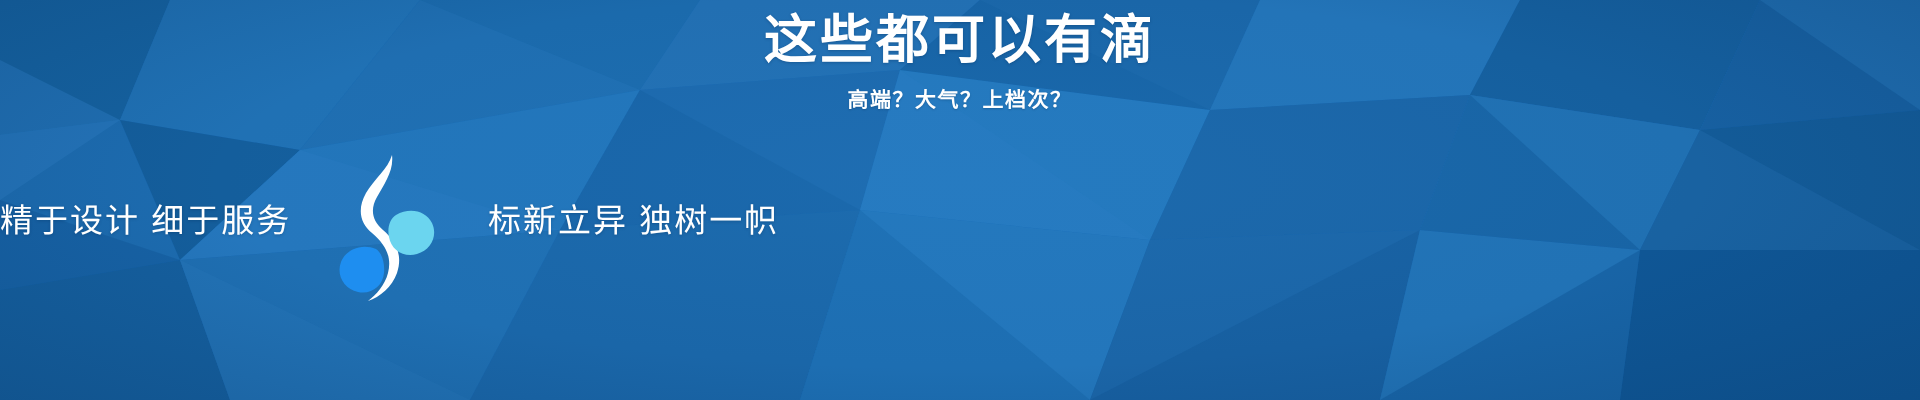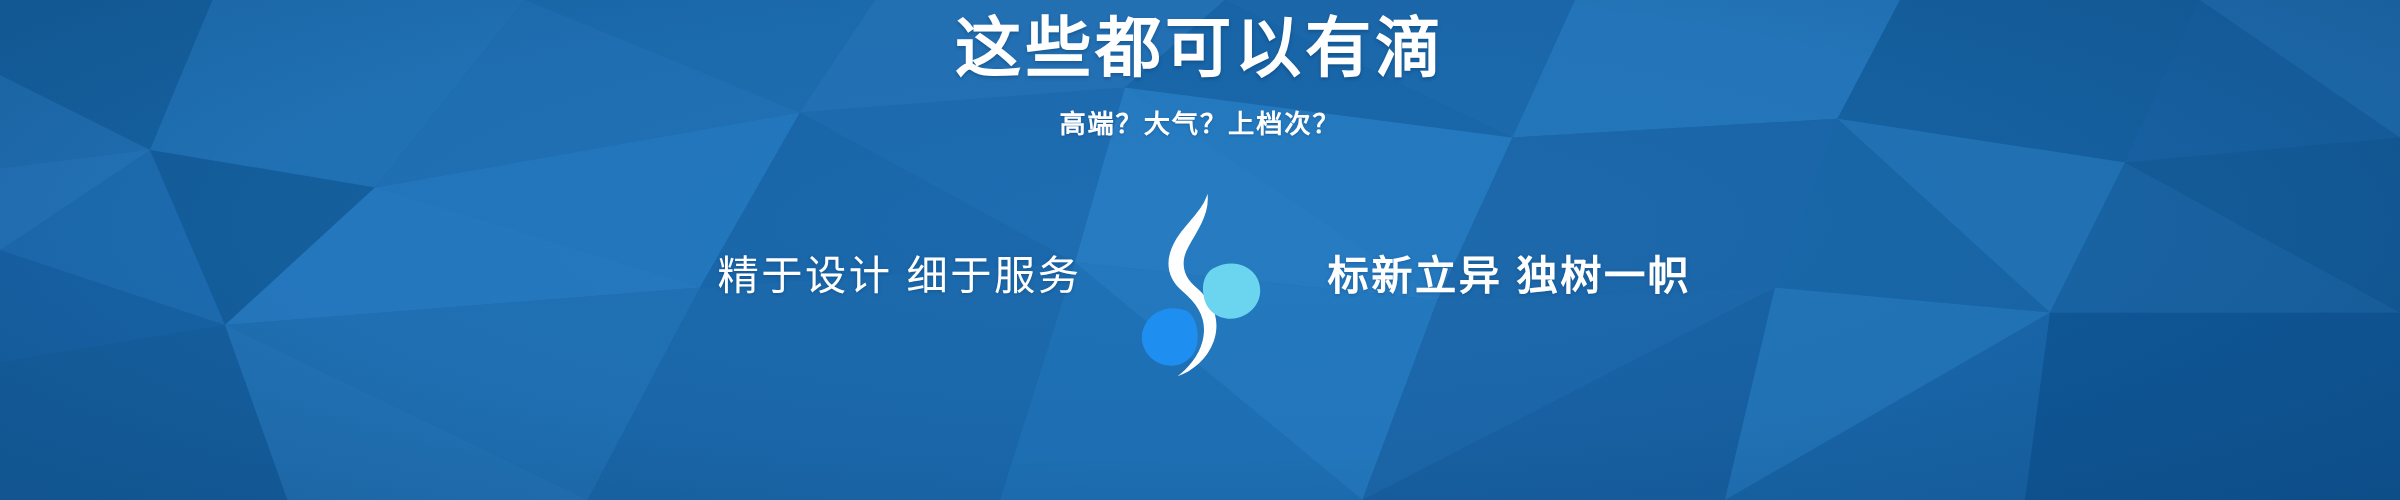--- a/index.html
+++ b/index.html
@@ -79,34 +79,33 @@
     letter-spacing: 1.5px;
     white-space: nowrap;
     text-shadow: 0 1px 2px rgba(4,40,80,0.28);
   }
 
   
   .slogan-row {
     margin-top: 22px;
     display: flex;
     align-items: center;
-    justify-content: center;
     width: 100%;
   }
   .slogan {
     font-size: 33px;
     font-weight: 400;
     color: #ffffff;
     letter-spacing: 2px;
     white-space: nowrap;
     line-height: 1;
     text-shadow: 0 1px 3px rgba(4,40,80,0.28);
   }
   .slogan-left  { text-align: right; width: 330px; padding-right: 46px; }
-  .slogan-right { text-align: left;  width: 330px; padding-left: 46px; font-weight: bold; }
+  .slogan-right { text-align: left;  width: 330px; padding-left: 46px; }
 
   .logo-mark {
     width: 112px;
     height: 150px;
     flex: 0 0 auto;
     display: block;
     margin-top: 16px;
   }
 </style>
 </head>

